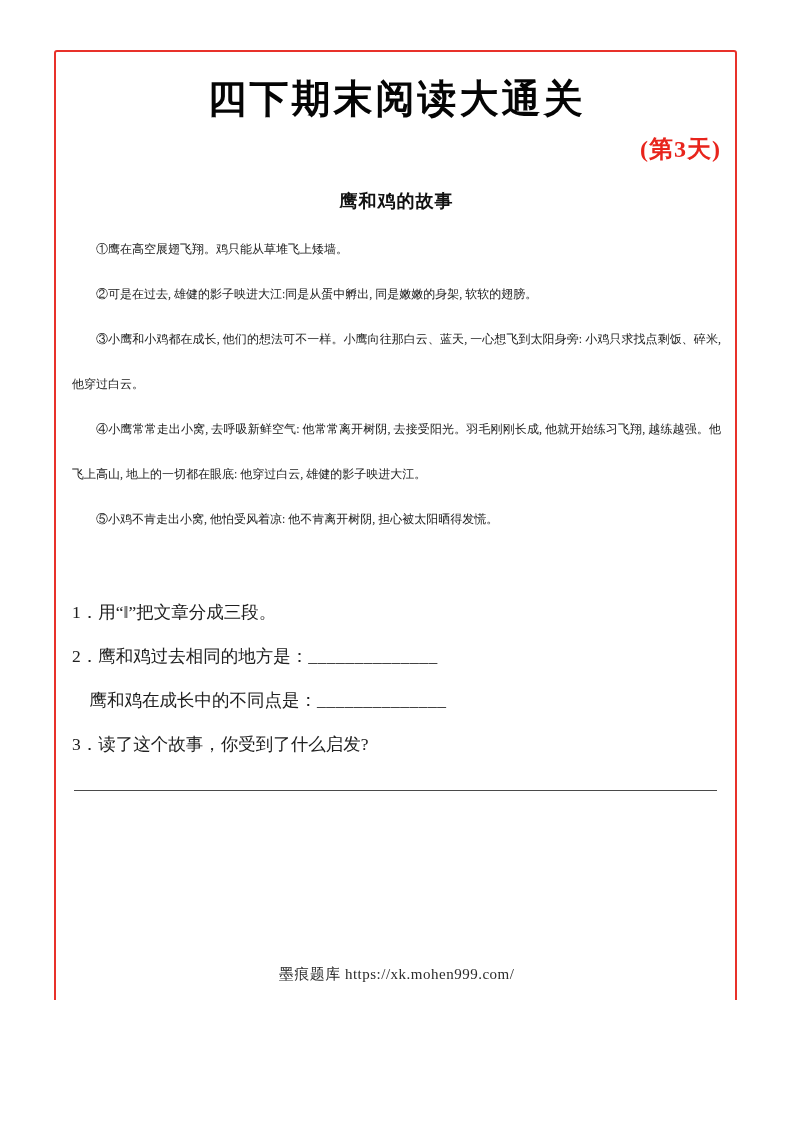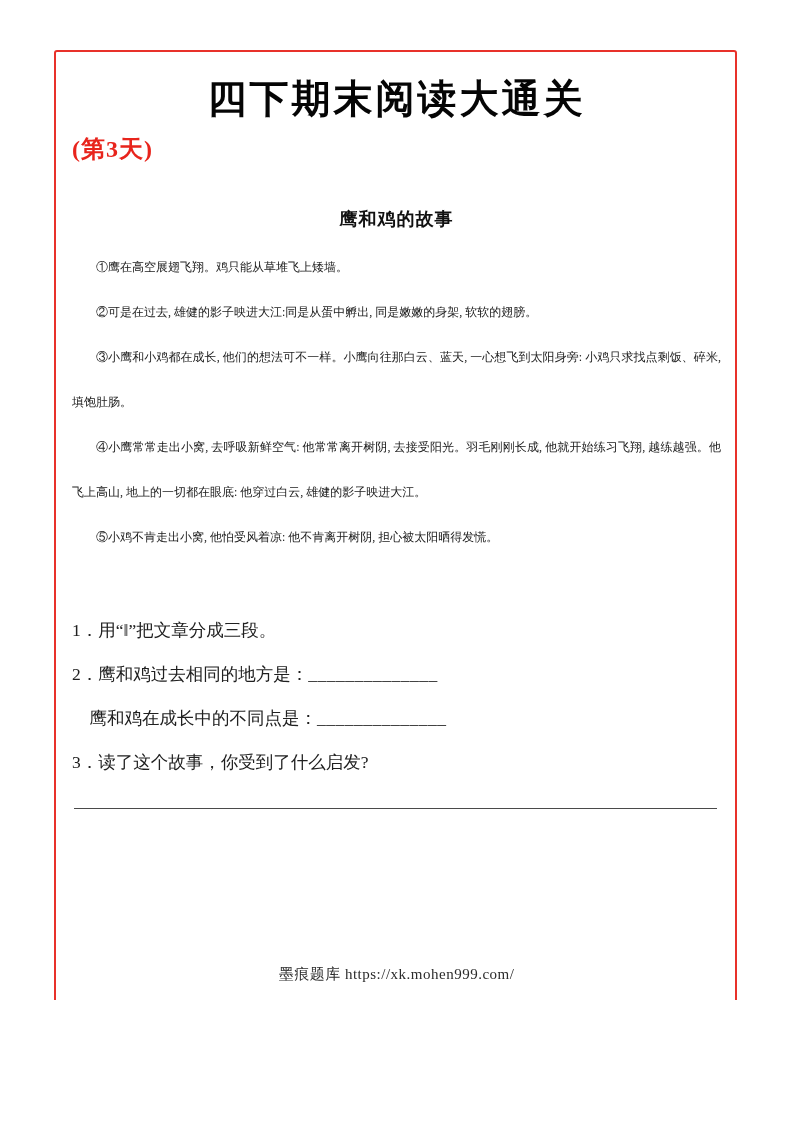--- a/index.html
+++ b/index.html
@@ -13,26 +13,26 @@
     position:absolute;left:54px;top:50px;width:683px;height:1011px;
     border:2.5px solid #e8312a;border-radius:3px;box-sizing:border-box;
     padding:24px 14px 0 16px;
   }
   .doc-title{
     text-align:center;font-family:"Liberation Sans","DejaVu Sans",sans-serif;
     font-weight:900;font-size:39px;letter-spacing:3px;color:#050505;
     margin:0;line-height:1.2;
   }
   .doc-subtitle{
-    text-align:left;font-weight:bold;font-size:24px;color:#e8241c;
+    text-align:right;font-weight:bold;font-size:24px;color:#e8241c;
     margin-top:10px;letter-spacing:1px;font-family:Liberation Serif, serif;
   }
   .story-title{
     text-align:center;font-weight:bold;font-size:18px;color:#111;
-    margin-top:42px;letter-spacing:1px;
+    margin-top:24px;letter-spacing:1px;
   }
   .story{
     margin-top:14px;font-size:12px;line-height:45px;text-align:justify;
     color:#202020;
   }
   .story p{margin:0;text-indent:2em;}
   .questions{
     margin-top:48px;font-size:17.5px;line-height:44px;color:#202020;font-family:Liberation Serif, serif;
   }
   .q-line{margin:0;}
@@ -54,21 +54,21 @@
   <div class="frame">
 
     <h1 class="doc-title">四下期末阅读大通关</h1>
     <div class="doc-subtitle">(第3天)</div>
 
     <div class="story-title">鹰和鸡的故事</div>
 
     <div class="story">
       <p>①鹰在高空展翅飞翔。鸡只能从草堆飞上矮墙。</p>
       <p>②可是在过去, 雄健的影子映进大江:同是从蛋中孵出, 同是嫩嫩的身架, 软软的翅膀。</p>
-      <p>③小鹰和小鸡都在成长, 他们的想法可不一样。小鹰向往那白云、蓝天, 一心想飞到太阳身旁: 小鸡只求找点剩饭、碎米, 填饱肚肠。</p>
+      <p>③小鹰和小鸡都在成长, 他们的想法可不一样。小鹰向往那白云、蓝天, 一心想飞到太阳身旁: 小鸡只求找点剩饭、碎米, 他穿过白云。</p>
       <p>④小鹰常常走出小窝, 去呼吸新鲜空气: 他常常离开树阴, 去接受阳光。羽毛刚刚长成, 他就开始练习飞翔, 越练越强。他飞上高山, 地上的一切都在眼底: 他穿过白云, 雄健的影子映进大江。</p>
       <p>⑤小鸡不肯走出小窝, 他怕受风着凉: 他不肯离开树阴, 担心被太阳晒得发慌。</p>
     </div>
 
     <div class="questions">
       <p class="q-line">1．用“‖”把文章分成三段。</p>
       <p class="q-line"><span>2．鹰和鸡过去相同的地方是：</span><span class="blank">______________</span></p>
       <p class="q-line q-sub"><span>鹰和鸡在成长中的不同点是：</span><span class="blank">______________</span></p>
       <p class="q-line">3．读了这个故事，你受到了什么启发?</p>
     </div>

